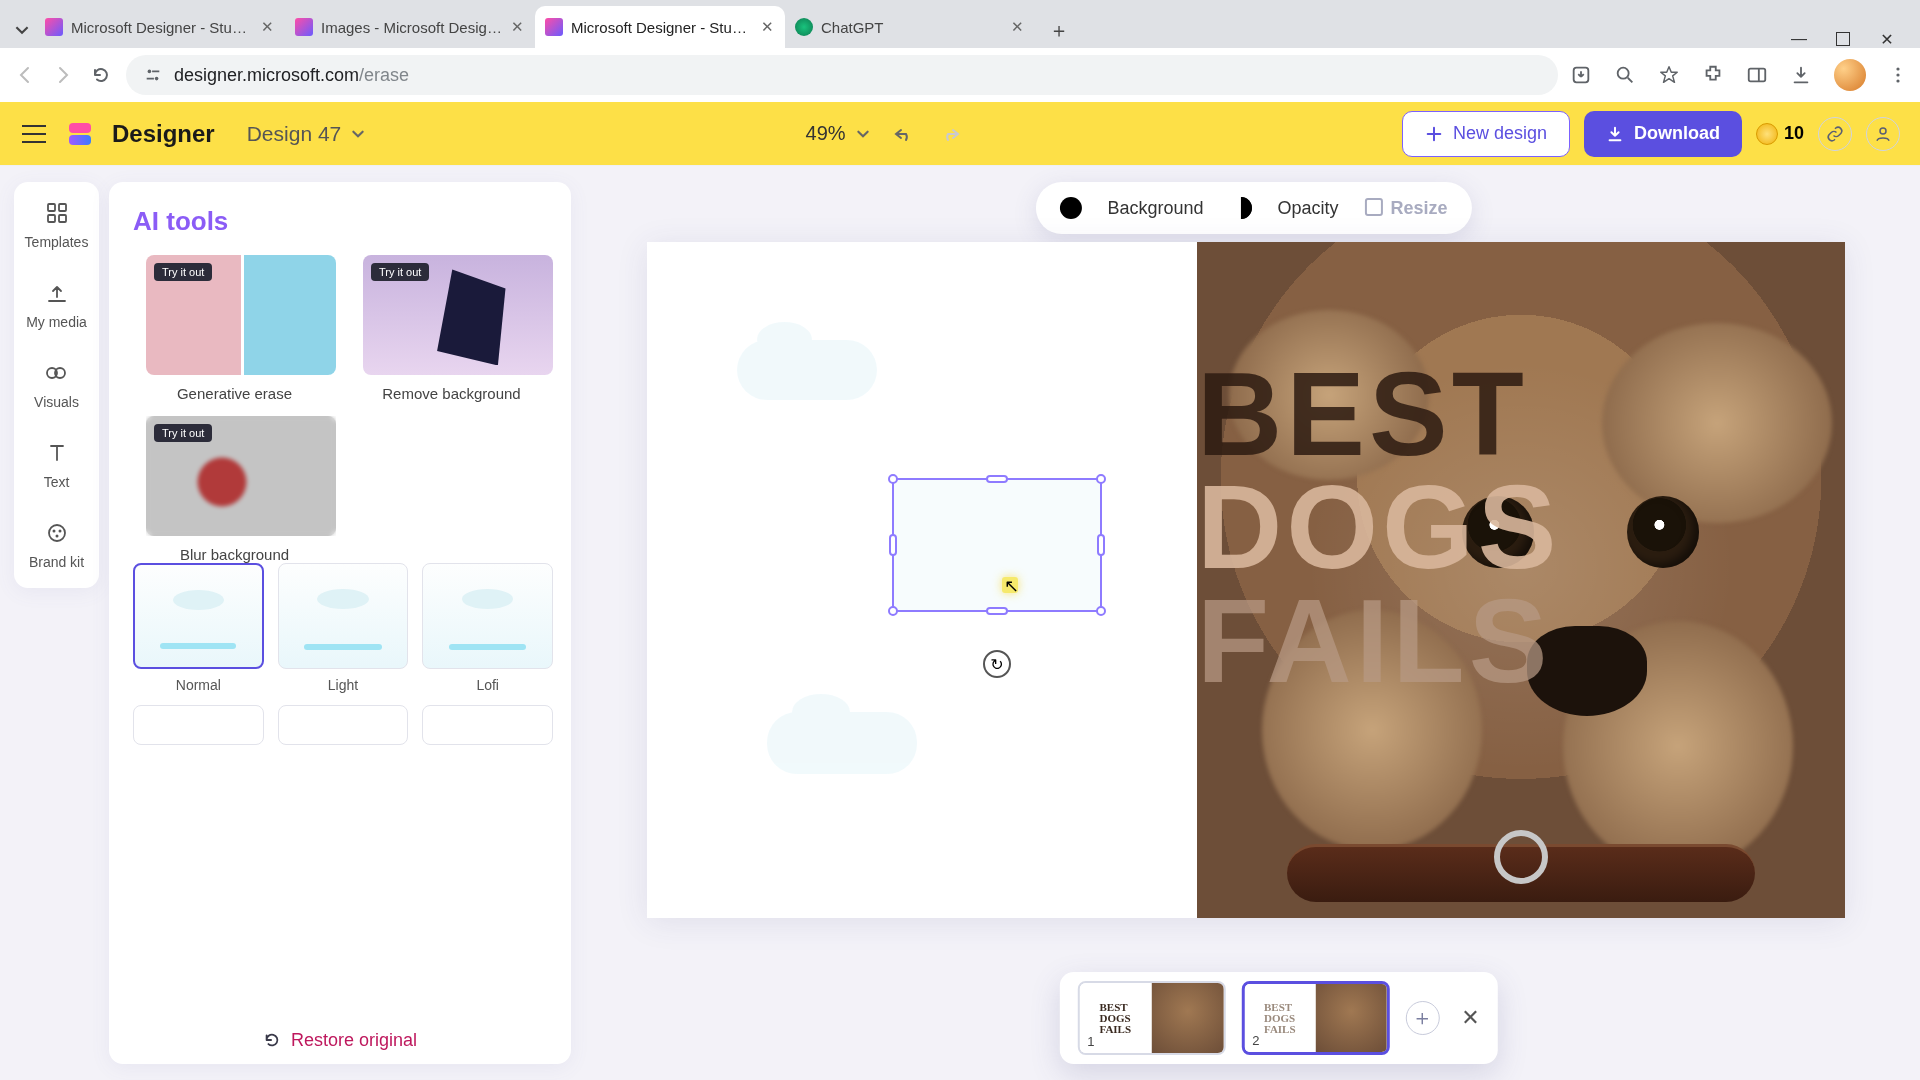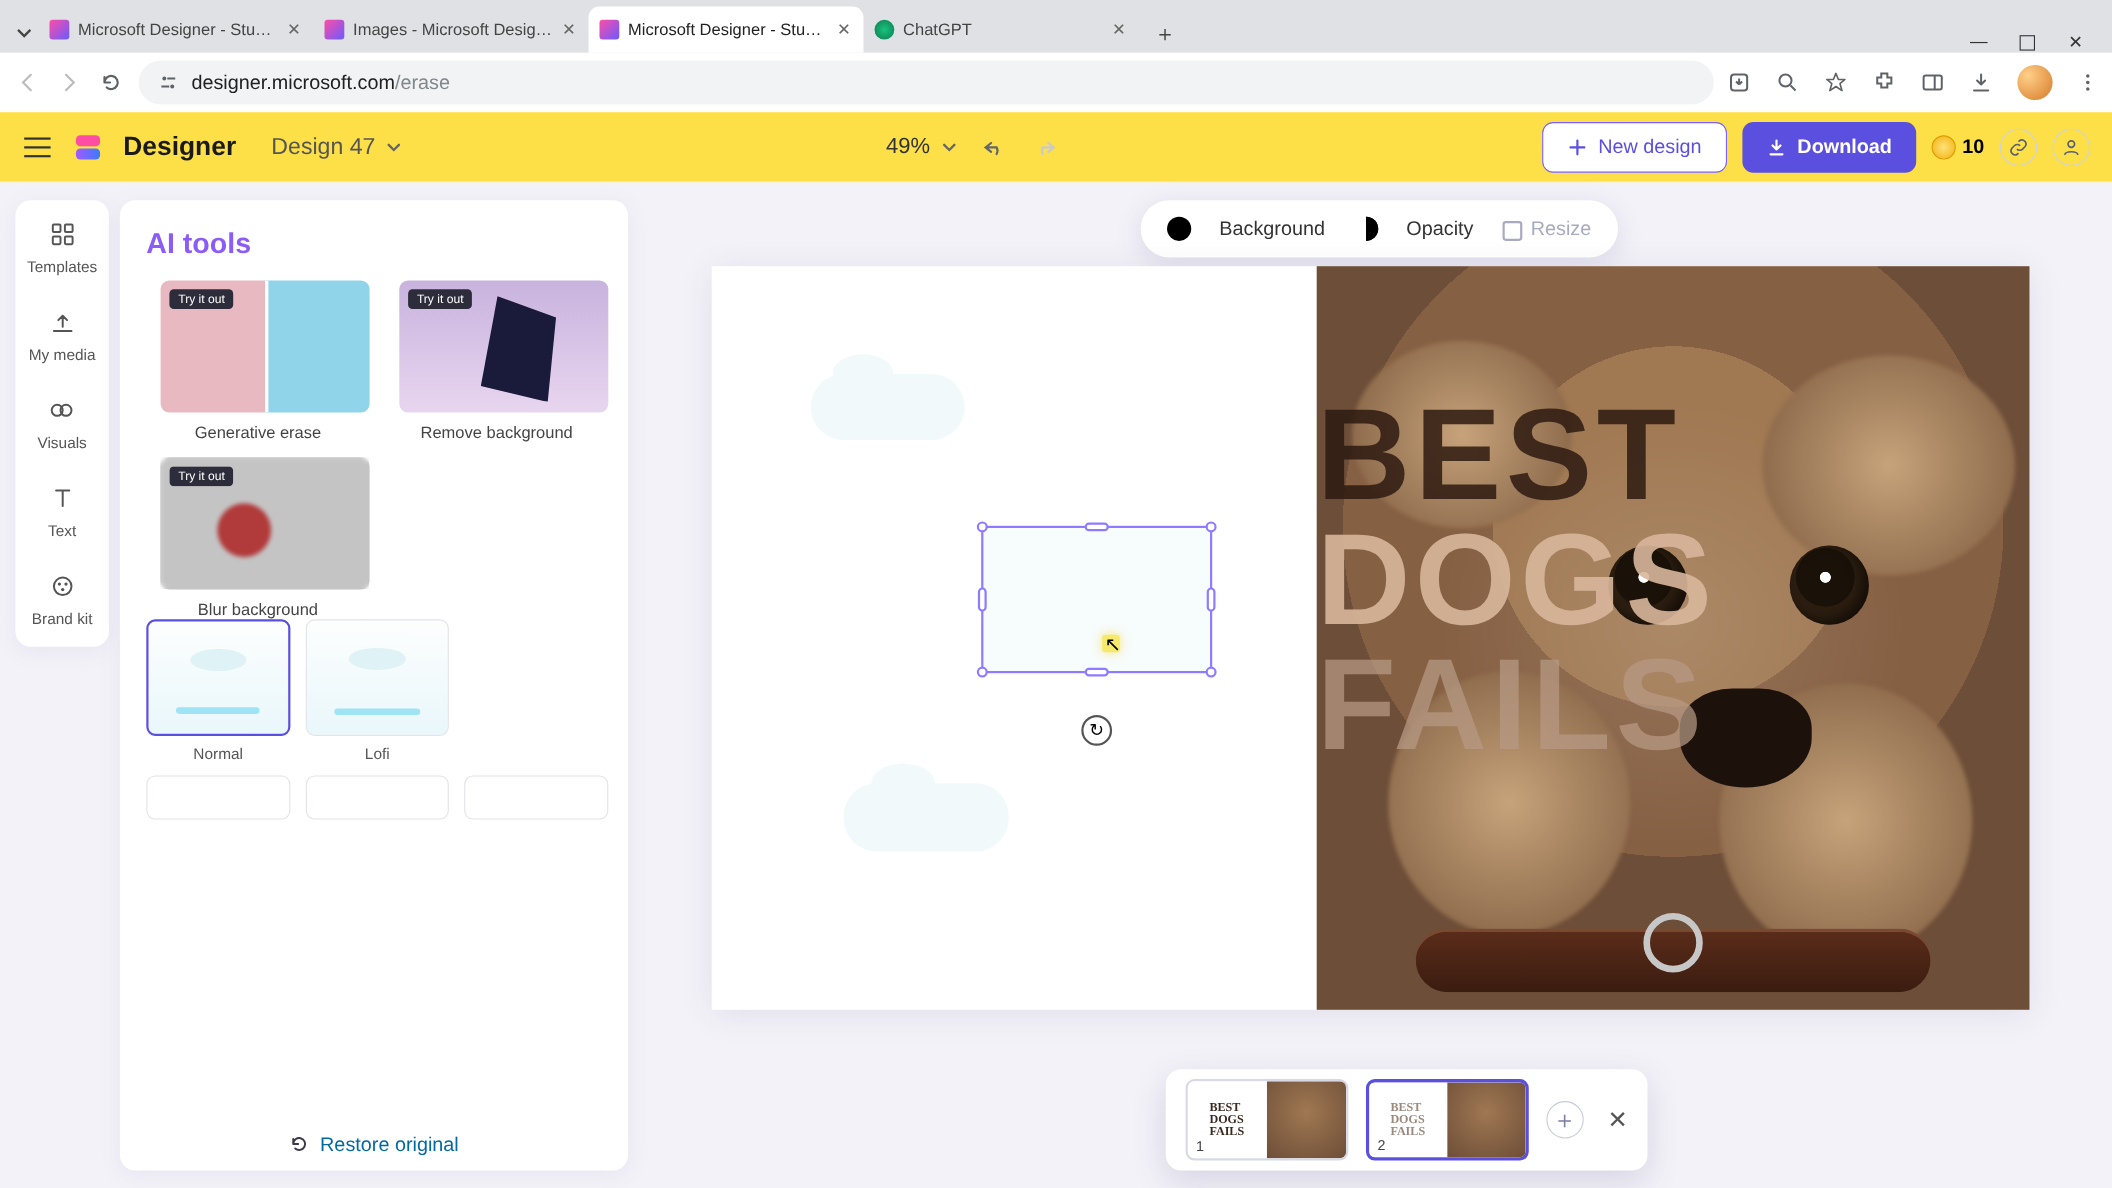--- a/index.html
+++ b/index.html
@@ -75,30 +75,30 @@
 .showall { color:#5b4fe0; font-size:17px; display:flex; align-items:center; gap:4px; }
 .filters-row { display:grid; grid-template-columns: repeat(3,1fr); gap: 14px; }
 .filter-card { display:flex; flex-direction:column; gap:8px; align-items:center; }
 .filter-thumb { width:100%; height: 106px; border:1.5px solid #e2e3eb; border-radius:8px; background: linear-gradient(180deg,#fdfefe,#e9f7fb); position:relative; }
 .filter-thumb.sel { border:2px solid #5b4fe0; }
 .filter-thumb::after { content:""; position:absolute; left:20%; right:20%; bottom:18px; height:6px; background:#9fe4f4; border-radius:3px; }
 .filter-thumb::before { content:""; position:absolute; left:30%; right:30%; top:25px; height:20px; background:#dff2f6; border-radius:50%; }
 .filter-label { font-size:14px; color:#555; }
 .filters-row2 { display:grid; grid-template-columns: repeat(3,1fr); gap:14px; margin-top:12px; }
 .filter-placeholder { height:40px; border:1.5px solid #e2e3eb; border-radius:8px; }
-.restore { position:absolute; bottom:4px; left:0; right:0; text-align:center; font-size:18px; color:#0369a1; display:flex; align-items:center; justify-content:center; gap:10px; height:40px; }
+.restore { position:absolute; bottom:4px; left:0; right:0; text-align:center; font-size:18px; color:#be185d; display:flex; align-items:center; justify-content:center; gap:10px; height:40px; }
 
 
 .stage { flex:1; position: relative; padding: 14px 24px 24px 14px; }
 .context-bar { position:absolute; top:16px; left:50%; transform:translateX(-50%); height:52px; background:#fff; border-radius:28px; box-shadow:0 6px 24px rgba(80,80,140,.15); display:flex; align-items:center; padding:0 24px; gap:26px; font-size:18px; color:#333; }
 .swatch { width:22px; height:22px; border-radius:50%; background:#000; }
 .swatch.half { background: conic-gradient(#000 0 50%, #fff 50% 100%); position:relative; }
 .swatch.half::after{content:"";position:absolute;left:50%;top:0;bottom:0;background:#000;width:50%;border-top-right-radius:11px;border-bottom-right-radius:11px;}
 .swatch.half::before{content:"";position:absolute;right:50%;top:0;bottom:0;background:#fff;width:50%;border-top-left-radius:11px;border-bottom-left-radius:11px;}
-.resize-dis { color:#a8abc0; display:flex; align-items:flex-end; gap:8px; }
+.resize-dis { color:#a8abc0; display:flex; align-items:flex-start; gap:8px;font-weight:bold; }
 .resize-sq { width:18px; height:18px; border:2px solid #a8abc0; border-radius:3px; }
 
 .canvas-wrap { position:absolute; top:76px; left:60px; right:10px; bottom:0; }
 .artboard { position:absolute; top:0; left:0; width:1198px; height:676px; background:#fff; box-shadow: 0 4px 30px rgba(60,60,120,.10); }
 
 
 .cloud { position:absolute; background:#e1f3f8; border-radius:30px; }
 .cloud.c1 { left:90px; top:98px; width:140px; height:60px; opacity:.45; }
 .cloud.c1::before{content:"";position:absolute;left:20px;top:-18px;width:55px;height:35px;background:#e1f3f8;border-radius:50%;}
 .cloud.c2 { left:120px; top:470px; width:150px; height:62px; opacity:.45; }
@@ -401,20 +401,24 @@
           <span class="try-badge">Try it out</span>
         </div>
         <div class="ai-label">Blur background</div>
       </div>
     </div>
 
     <div class="filters-row">
       <div class="filter-card">
           <div class="filter-thumb sel"></div>
           <div class="filter-label">Normal</div>
+        </div>
+      <div class="filter-card">
+          <div class="filter-thumb"></div>
+          <div class="filter-label">Light</div>
         </div>
       <div class="filter-card">
           <div class="filter-thumb"></div>
           <div class="filter-label">Lofi</div>
         </div>
     </div>
     <div class="filters-row2">
       <div class="filter-placeholder"></div>
       <div class="filter-placeholder"></div>
       <div class="filter-placeholder"></div>

